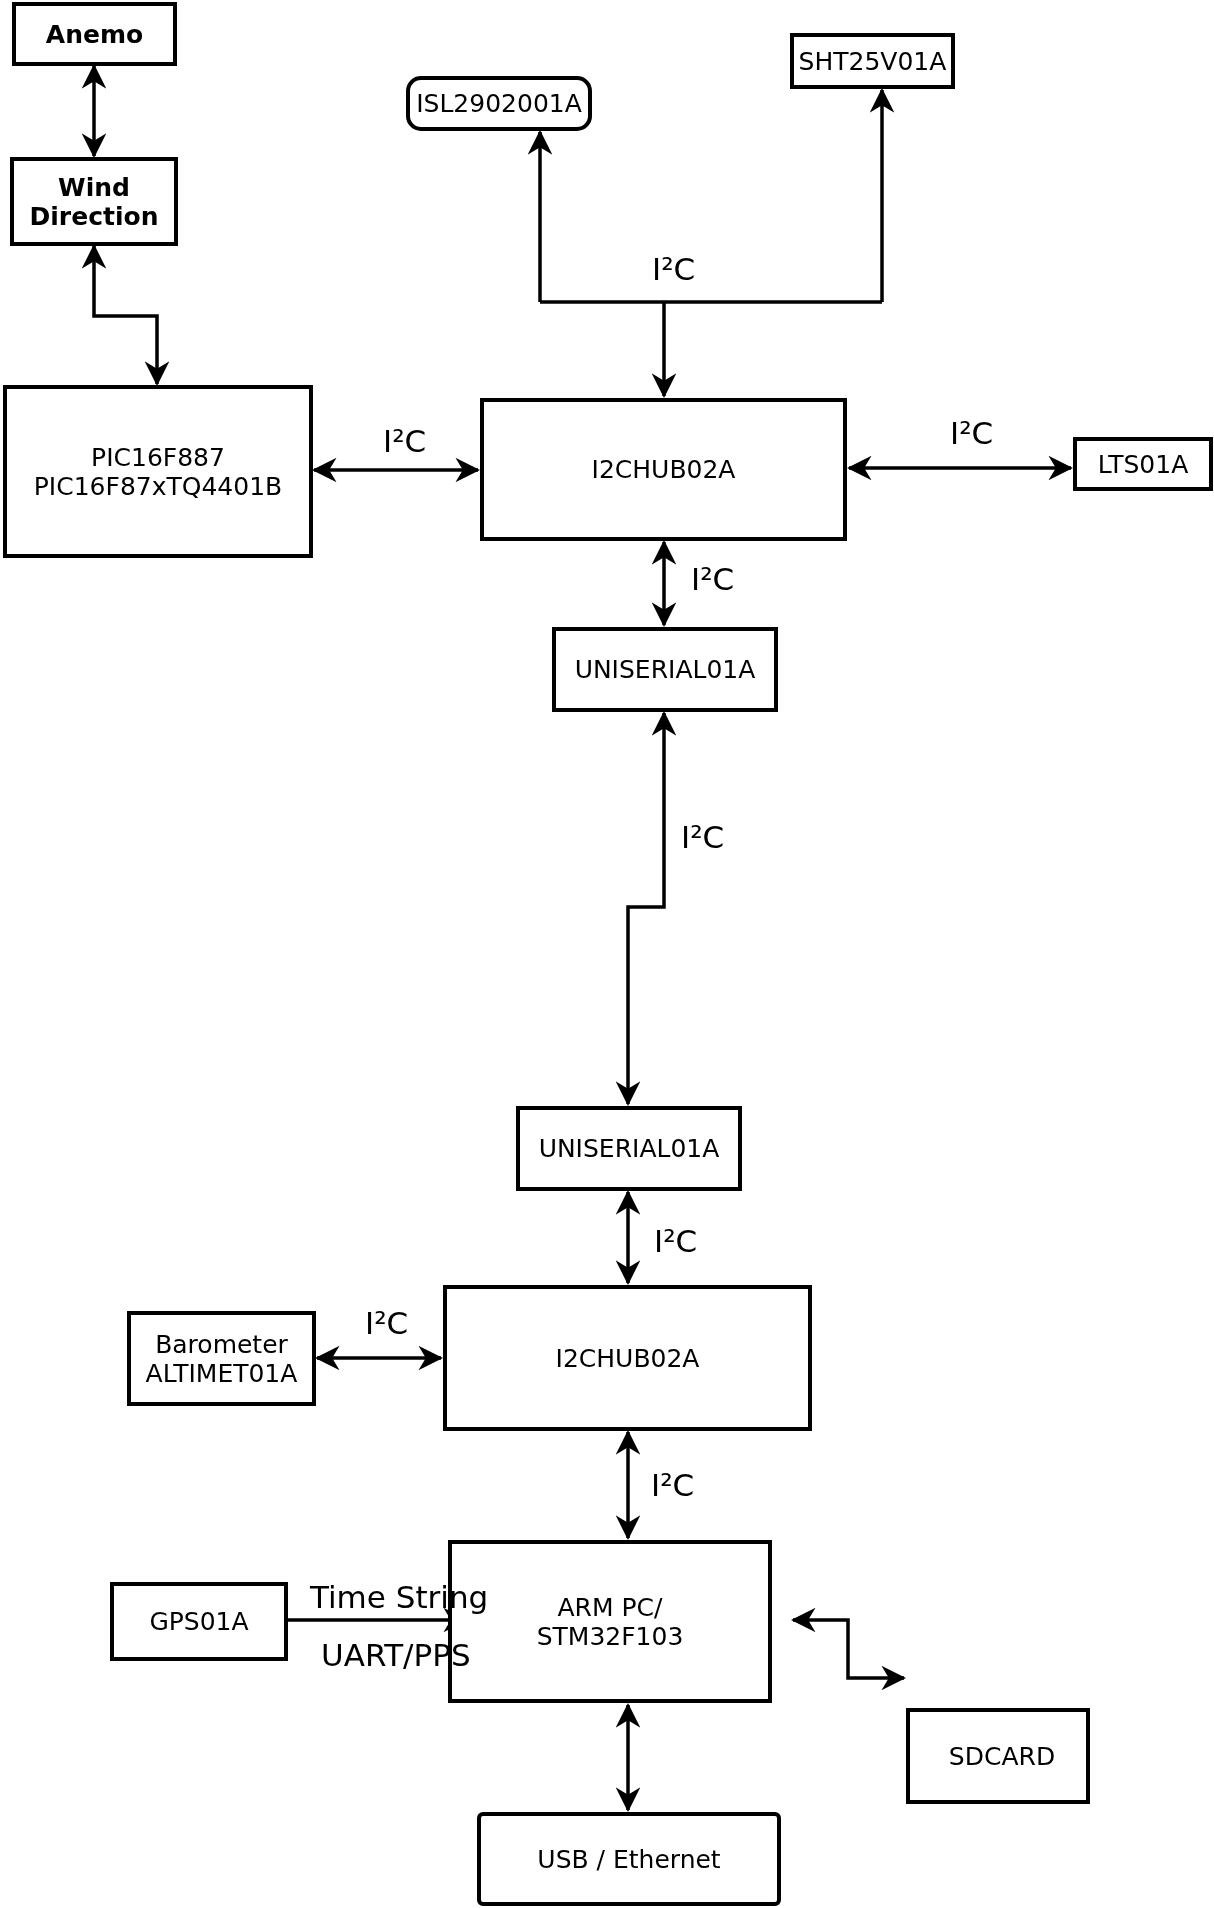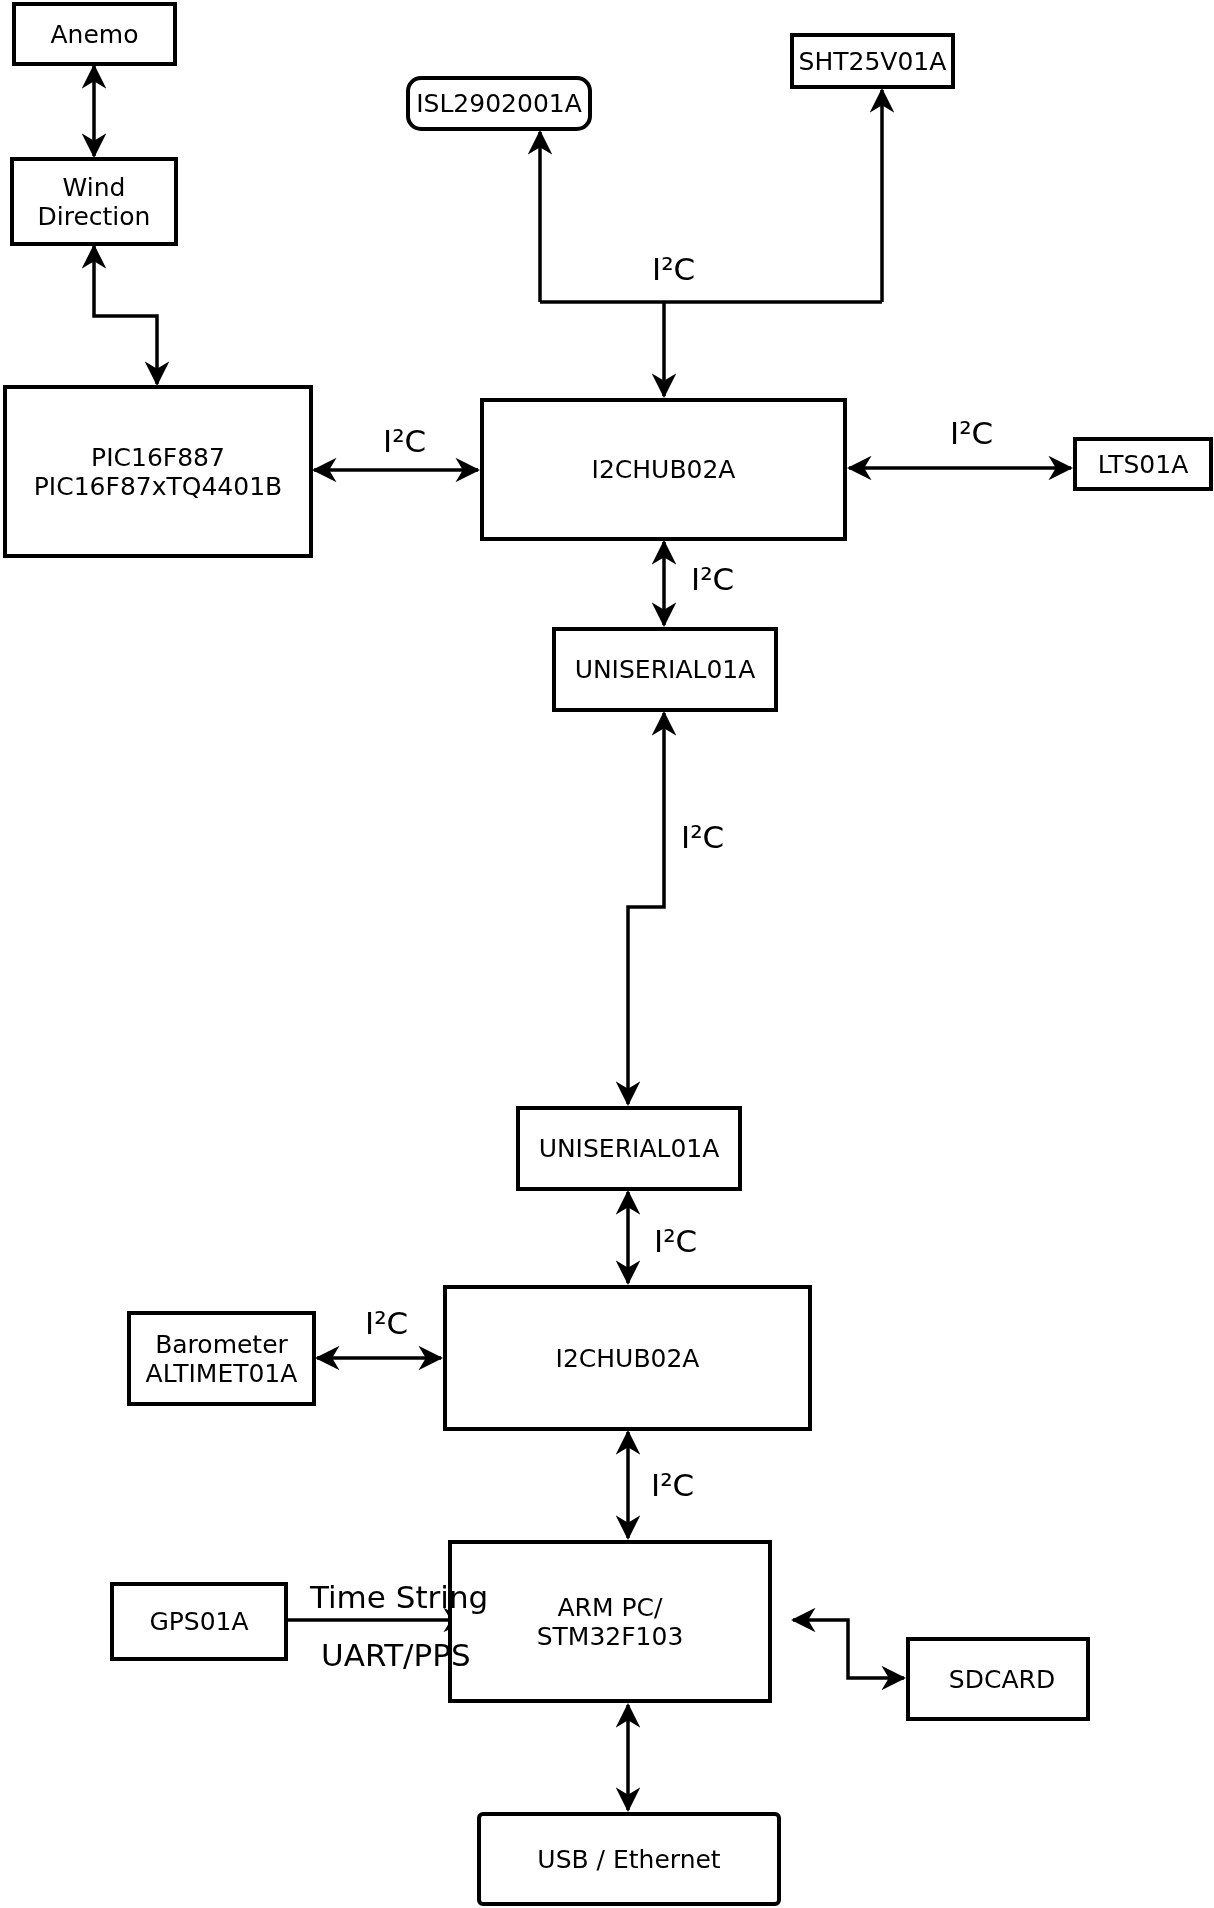--- a/index.html
+++ b/index.html
@@ -30,34 +30,34 @@
     line-height: 1.16;
     white-space: pre-line;
   }
   .edge-label {
     position: absolute;
     font-size: 31px;
     line-height: 1.1;
     white-space: nowrap;
   }
   
-  .n-anemo   { left: 12px;   top: 2px;    width: 165px; height: 64px; }
-  .n-wind    { left: 10px;   top: 157px;  width: 168px; height: 89px; }
+  .n-anemo   { left: 12px;   top: 2px;    width: 165px; height: 64px; font-weight: bold; }
+  .n-wind    { left: 10px;   top: 157px;  width: 168px; height: 89px; font-weight: bold; }
   .n-isl     { left: 406px;  top: 76px;   width: 186px; height: 55px; border-radius: 15px; }
   .n-sht     { left: 790px;  top: 33px;   width: 165px; height: 56px; }
   .n-pic     { left: 3px;    top: 385px;  width: 310px; height: 173px; }
   .n-hub1    { left: 480px;  top: 398px;  width: 367px; height: 143px; }
   .n-lts     { left: 1073px; top: 437px;  width: 140px; height: 54px; }
   .n-uni1    { left: 552px;  top: 627px;  width: 226px; height: 85px; }
   .n-uni2    { left: 516px;  top: 1106px; width: 226px; height: 85px; }
   .n-hub2    { left: 443px;  top: 1285px; width: 369px; height: 146px; }
   .n-baro    { left: 127px;  top: 1311px; width: 189px; height: 95px; }
   .n-arm     { left: 448px;  top: 1540px; width: 324px; height: 163px; }
   .n-gps     { left: 110px;  top: 1582px; width: 178px; height: 79px; }
-  .n-sdcard  { left: 906px;  top: 1637px; width: 184px; height: 84px; padding-left: 8px; }
+  .n-sdcard  { left: 906px;  top: 1708px; width: 184px; height: 96px; padding-left: 8px; }
   .n-usb     { left: 477px;  top: 1812px; width: 304px; height: 94px; border-radius: 6px; }
   
   .l-bus-top   { left: 652px; top: 252px; }
   .l-pic-hub1  { left: 383px; top: 424px; }
   .l-hub1-lts  { left: 950px; top: 416px; }
   .l-hub1-uni1 { left: 691px; top: 562px; }
   .l-uni1-uni2 { left: 681px; top: 820px; }
   .l-uni2-hub2 { left: 654px; top: 1224px; }
   .l-baro-hub2 { left: 365px; top: 1306px; }
   .l-hub2-arm  { left: 651px; top: 1468px; }

